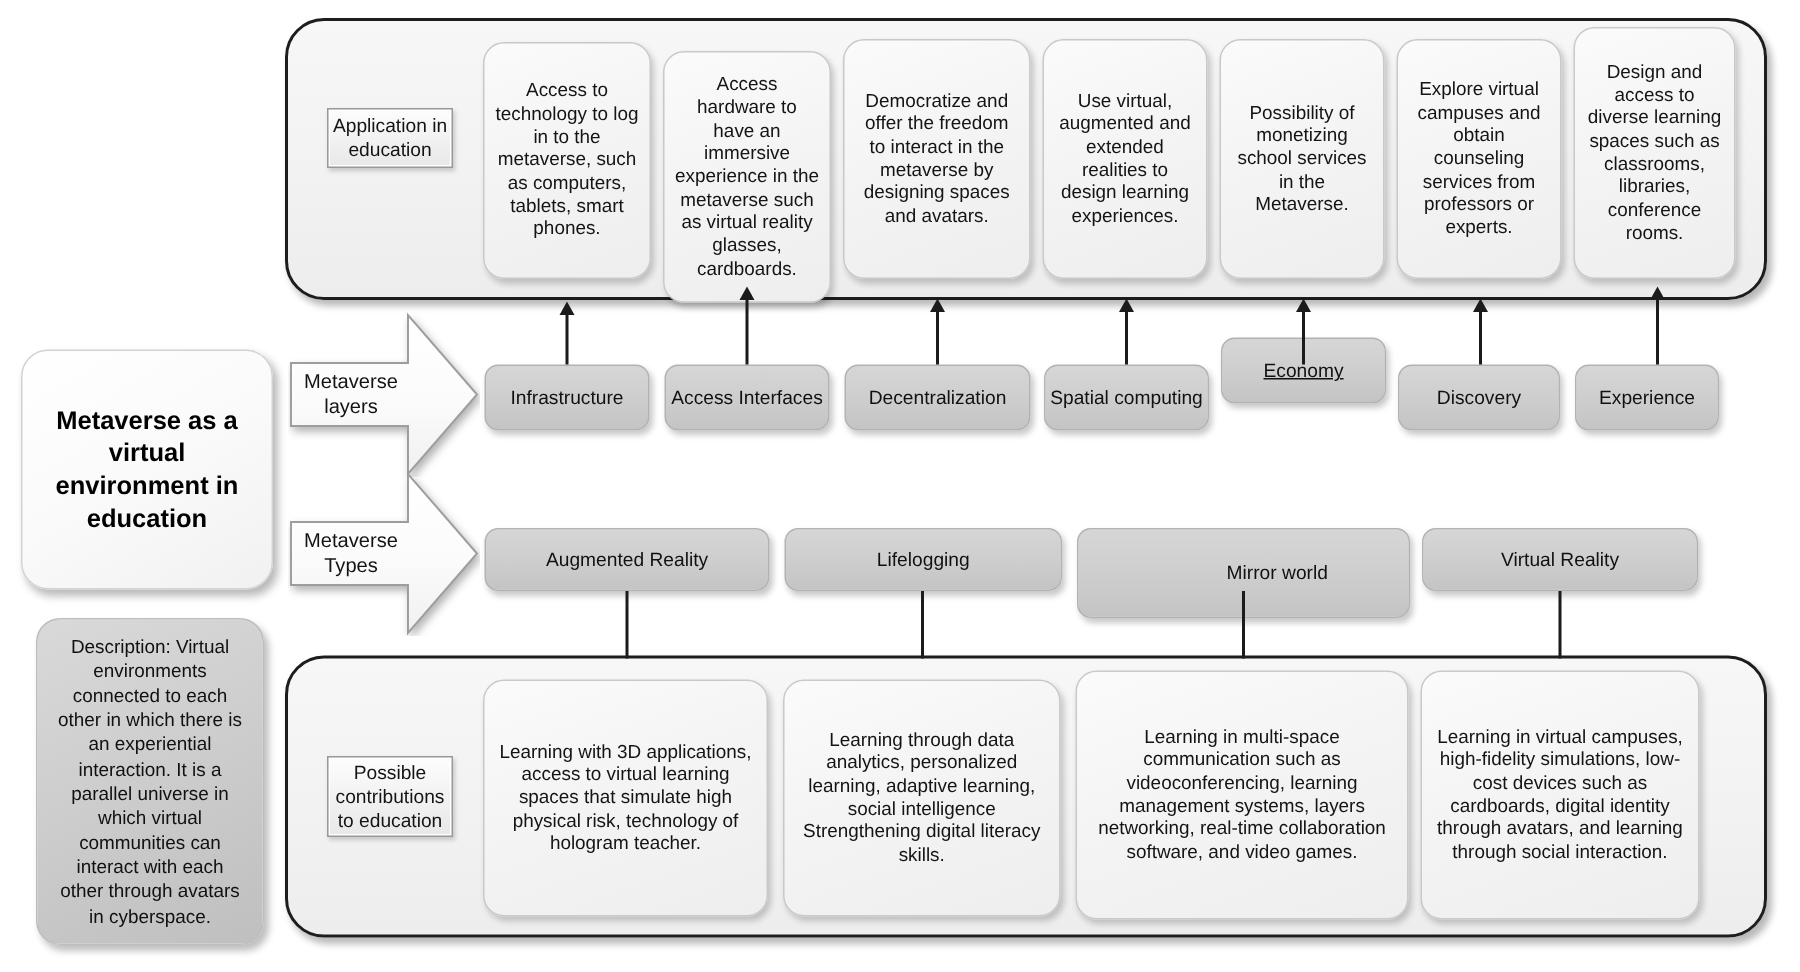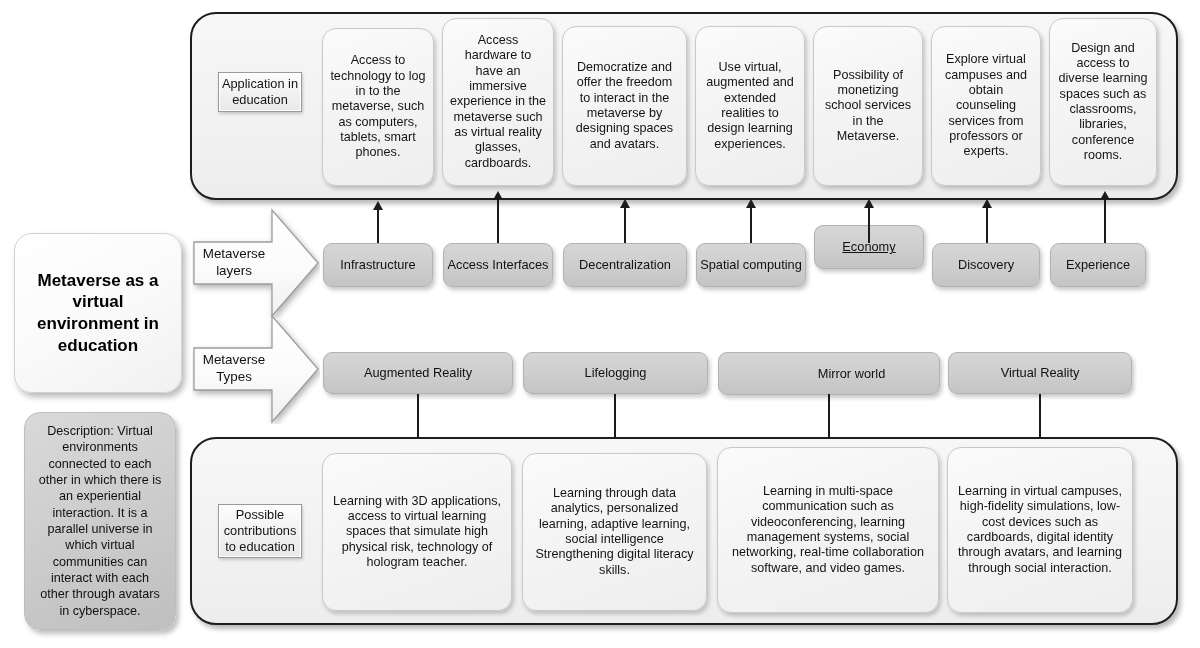--- a/index.html
+++ b/index.html
@@ -123,21 +123,21 @@
 </head>
 <body>
 
 <div id="stage">
 
   <div class="outer-container" style="left:190px;top:12px;width:988px;height:188px;"></div>
 
   <div class="plate" style="left:218px;top:72px;width:84px;height:40px;">Application in education</div>
 
   <div class="card" style="left:322px;top:28px;width:112px;height:158px;">Access to technology to log in to the metaverse, such as computers, tablets, smart phones.</div>
-  <div class="card" style="left:442px;top:18px;width:112px;height:168px;">Access hardware to have an immersive experience in the metaverse such as virtual reality glasses, cardboards.</div>
+  <div class="card" style="left:442px;top:34px;width:112px;height:168px;">Access hardware to have an immersive experience in the metaverse such as virtual reality glasses, cardboards.</div>
   <div class="card" style="left:562px;top:26px;width:125px;height:160px;">Democratize and offer the freedom to interact in the metaverse by designing spaces and avatars.</div>
   <div class="card" style="left:695px;top:26px;width:110px;height:160px;">Use virtual, augmented and extended realities to design learning experiences.</div>
   <div class="card" style="left:813px;top:26px;width:110px;height:160px;">Possibility of monetizing school services in the Metaverse.</div>
   <div class="card" style="left:931px;top:26px;width:110px;height:160px;">Explore virtual campuses and obtain counseling services from professors or experts.</div>
   <div class="card" style="left:1049px;top:18px;width:108px;height:168px;">Design and access to diverse learning spaces such as classrooms, libraries, conference rooms.</div>
 
   <div class="hero" style="left:14px;top:233px;width:168px;height:160px;">Metaverse as a virtual environment in education</div>
 
   <div class="descbox" style="left:24px;top:412px;width:152px;height:218px;">Description: Virtual environments connected to each other in which there is an experiential interaction. It is a parallel universe in which virtual communities can interact with each other through avatars in cyberspace.</div>
 
@@ -193,37 +193,37 @@
   <div class="head-up" style="left:864px;top:199px;"></div>
 
   <div class="conn" style="left:986px;top:207px;height:36px;"></div>
   <div class="head-up" style="left:982px;top:199px;"></div>
 
   <div class="conn" style="left:1104px;top:199px;height:44px;"></div>
   <div class="head-up" style="left:1100px;top:191px;"></div>
 
   <div class="greybox" style="left:323px;top:352px;width:190px;height:42px;">Augmented Reality</div>
   <div class="greybox" style="left:523px;top:352px;width:185px;height:42px;">Lifelogging</div>
-  <div class="greybox" style="left:718px;top:352px;width:222px;height:43px;padding-left:45px;">Mirror world</div>
+  <div class="greybox" style="left:718px;top:352px;width:222px;height:60px;padding-left:45px;">Mirror world</div>
   <div class="greybox" style="left:948px;top:352px;width:184px;height:42px;">Virtual Reality</div>
 
   <div class="conn" style="left:417px;top:394px;height:56px;"></div>
   <div class="head-down" style="left:413px;top:448px;"></div>
 
   <div class="conn" style="left:614px;top:394px;height:56px;"></div>
   <div class="head-down" style="left:610px;top:448px;"></div>
 
   <div class="conn" style="left:828px;top:394px;height:56px;"></div>
   <div class="head-down" style="left:824px;top:448px;"></div>
 
   <div class="conn" style="left:1039px;top:394px;height:56px;"></div>
   <div class="head-down" style="left:1035px;top:448px;"></div>
 
   <div class="outer-container" style="left:190px;top:437px;width:988px;height:188px;"></div>
 
   <div class="plate" style="left:218px;top:504px;width:84px;height:54px;">Possible contributions to education</div>
 
   <div class="card" style="left:322px;top:453px;width:190px;height:158px;">Learning with 3D applications, access to virtual learning spaces that simulate high physical risk, technology of hologram teacher.</div>
   <div class="card" style="left:522px;top:453px;width:185px;height:158px;">Learning through data analytics, personalized learning, adaptive learning, social intelligence Strengthening digital literacy skills.</div>
-  <div class="card" style="left:717px;top:447px;width:222px;height:166px;">Learning in multi-space communication such as videoconferencing, learning management systems, social networking, real-time collaboration software, and video games.</div>
+  <div class="card" style="left:717px;top:447px;width:222px;height:166px;">Learning in multi-space communication such as videoconferencing, learning management systems, layers networking, real-time collaboration software, and video games.</div>
   <div class="card" style="left:947px;top:447px;width:186px;height:166px;">Learning in virtual campuses, high-fidelity simulations, low-cost devices such as cardboards, digital identity through avatars, and learning through social interaction.</div>
 
 </div>
 
 </body></html>

